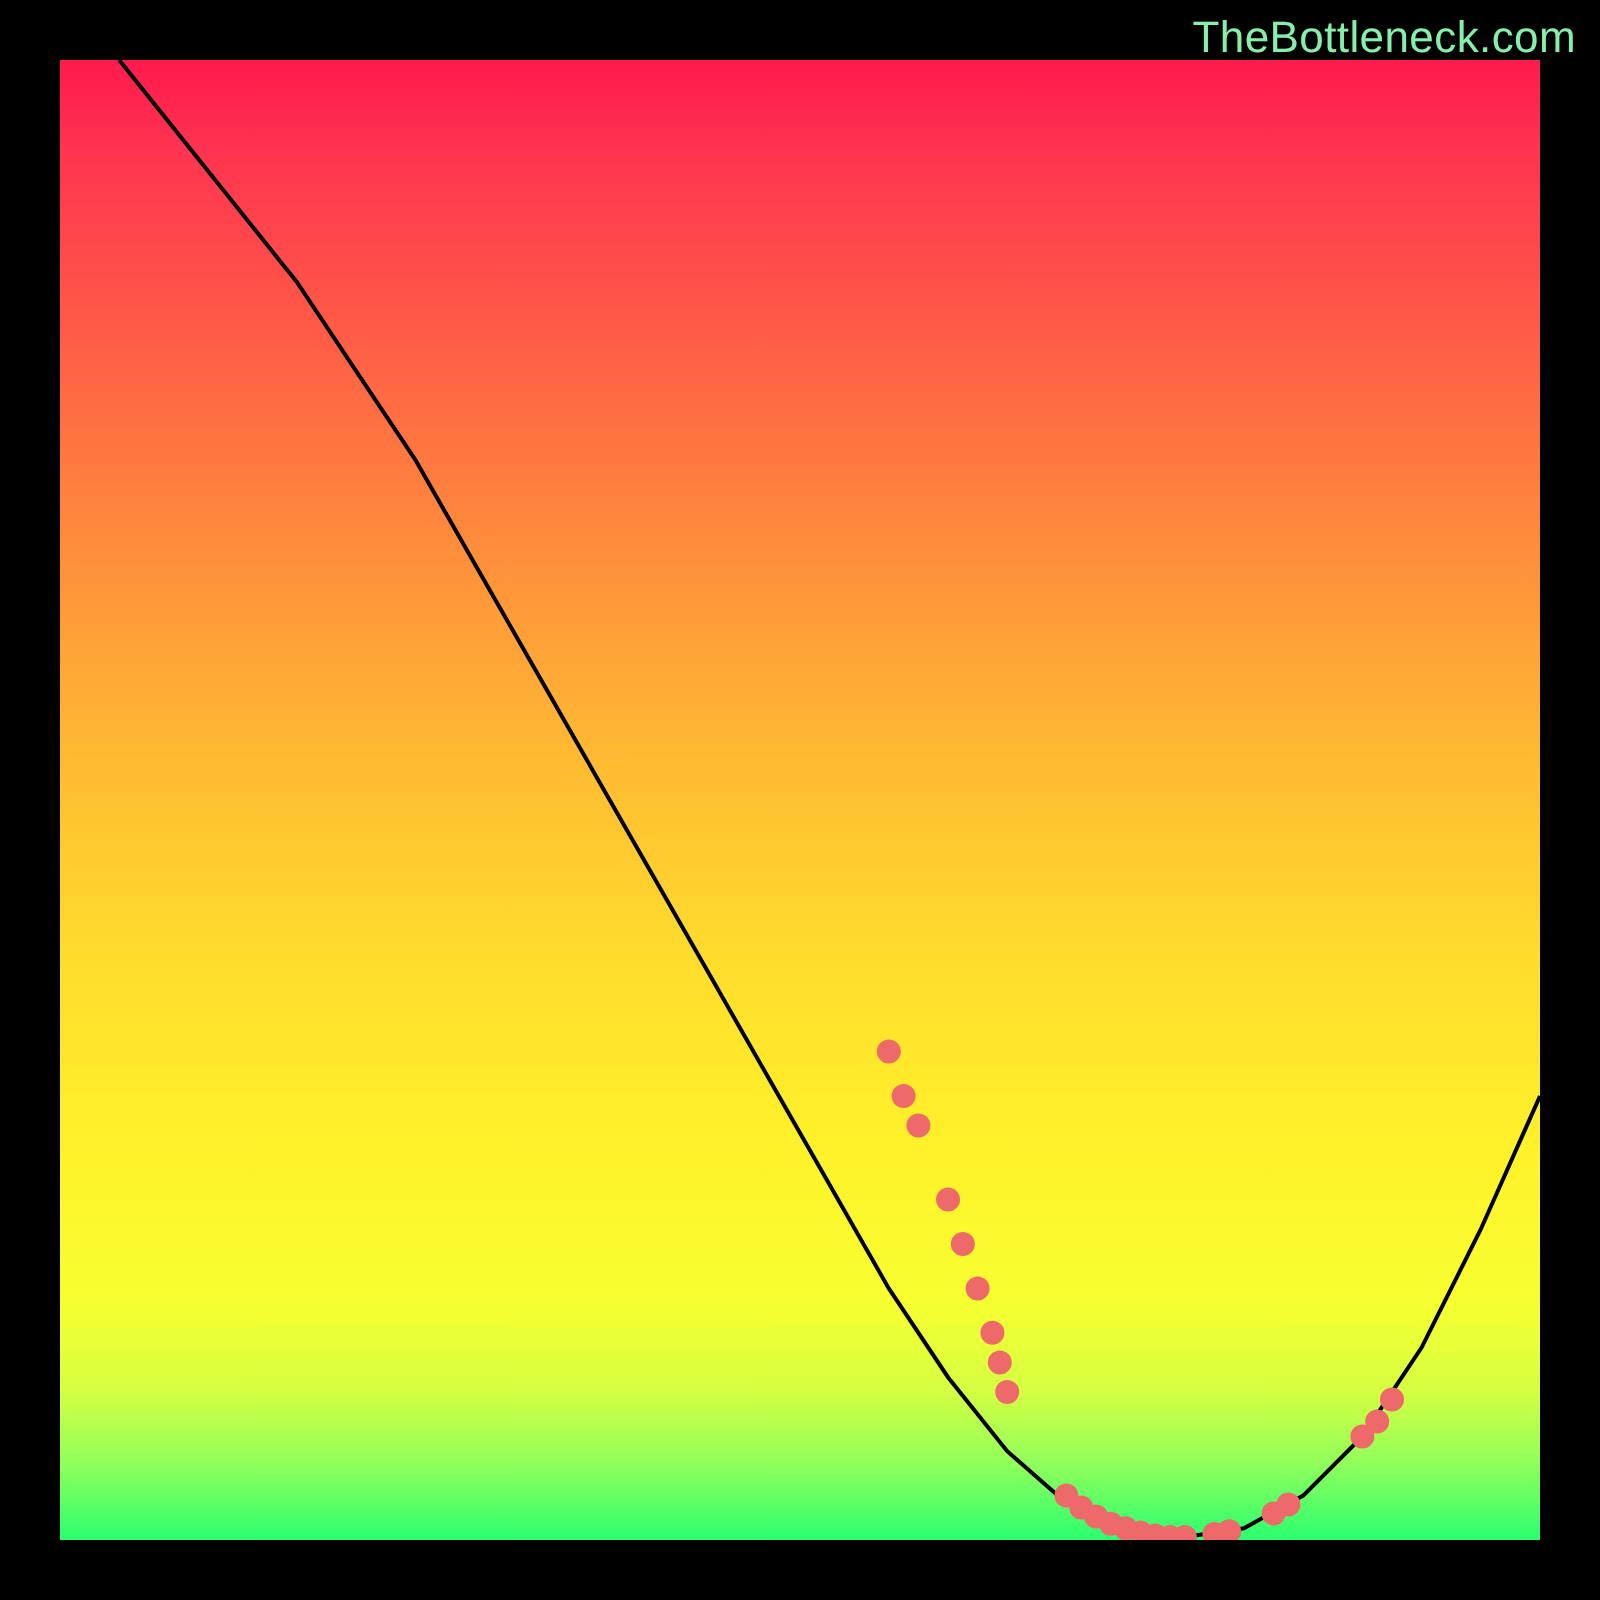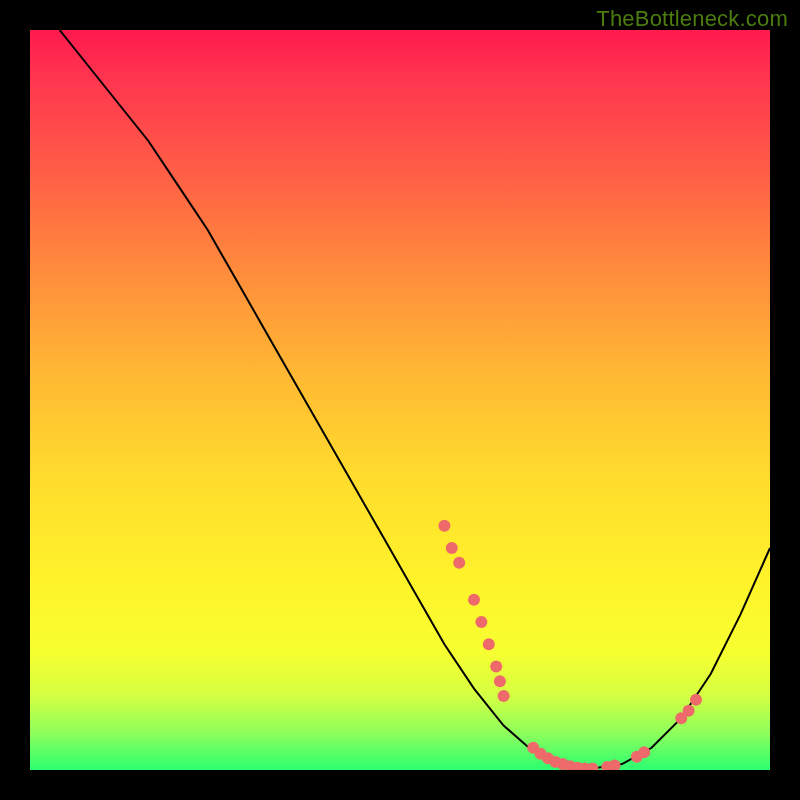--- a/index.html
+++ b/index.html
@@ -28,21 +28,21 @@
       #f7ff30 84%,
       #d4ff42 90%,
       #8eff5c 95%,
       #2bff70 100%
     );
   }
   .watermark {
     position: absolute;
     top: 6px;
     right: 12px;
-    color: #4d7c0f;
+    color: #86efac;
     font-size: 22px;
     font-weight: 500;
     letter-spacing: 0.2px;
     user-select: none;
   }
   svg {
     position: absolute;
     left: 0;
     top: 0;
   }

